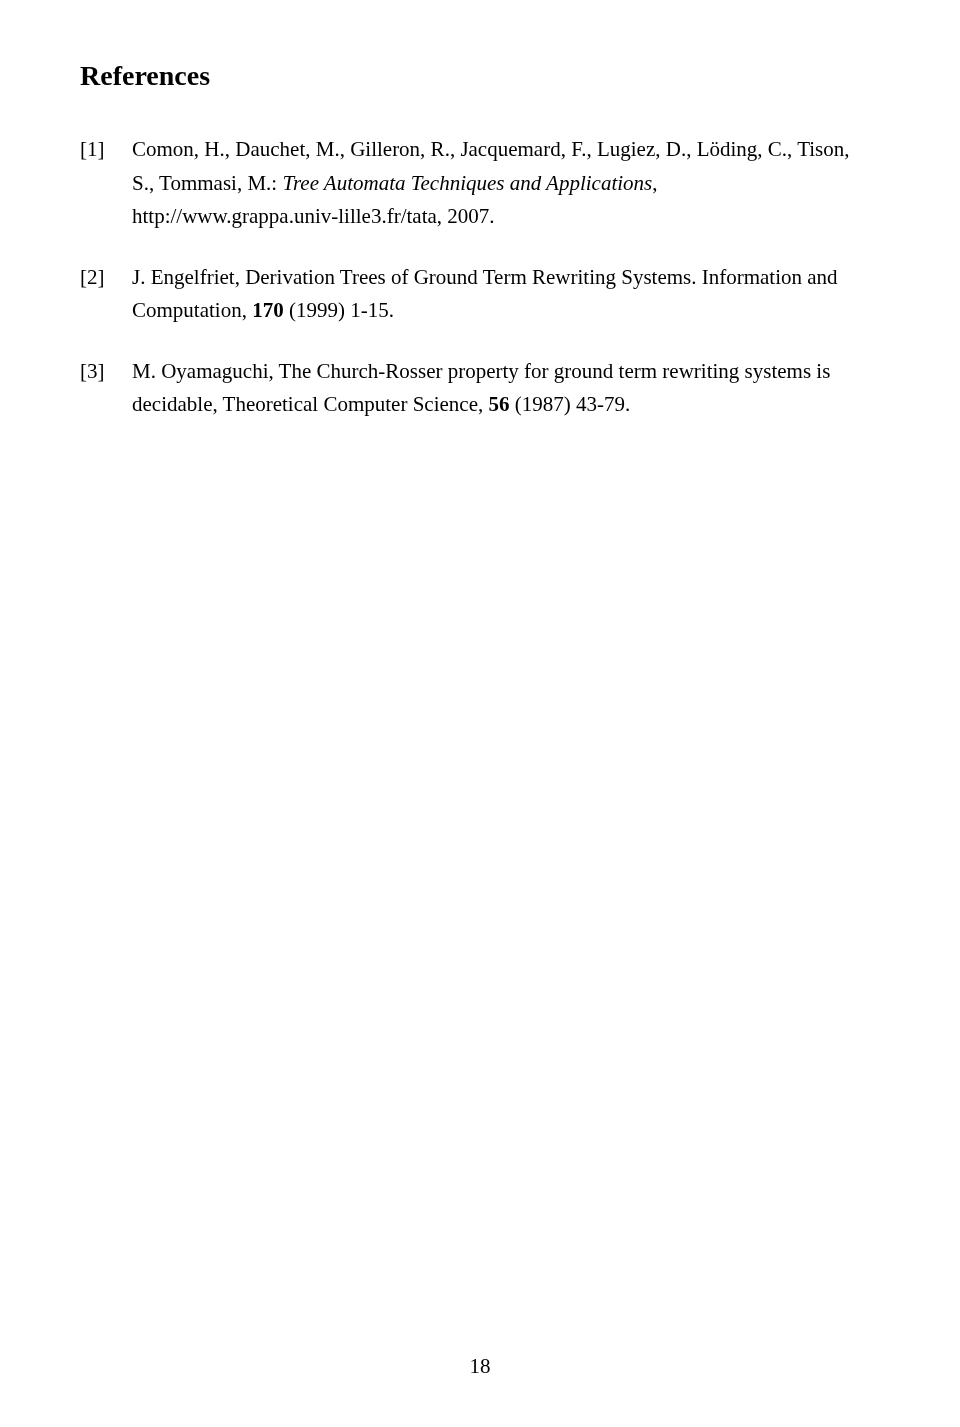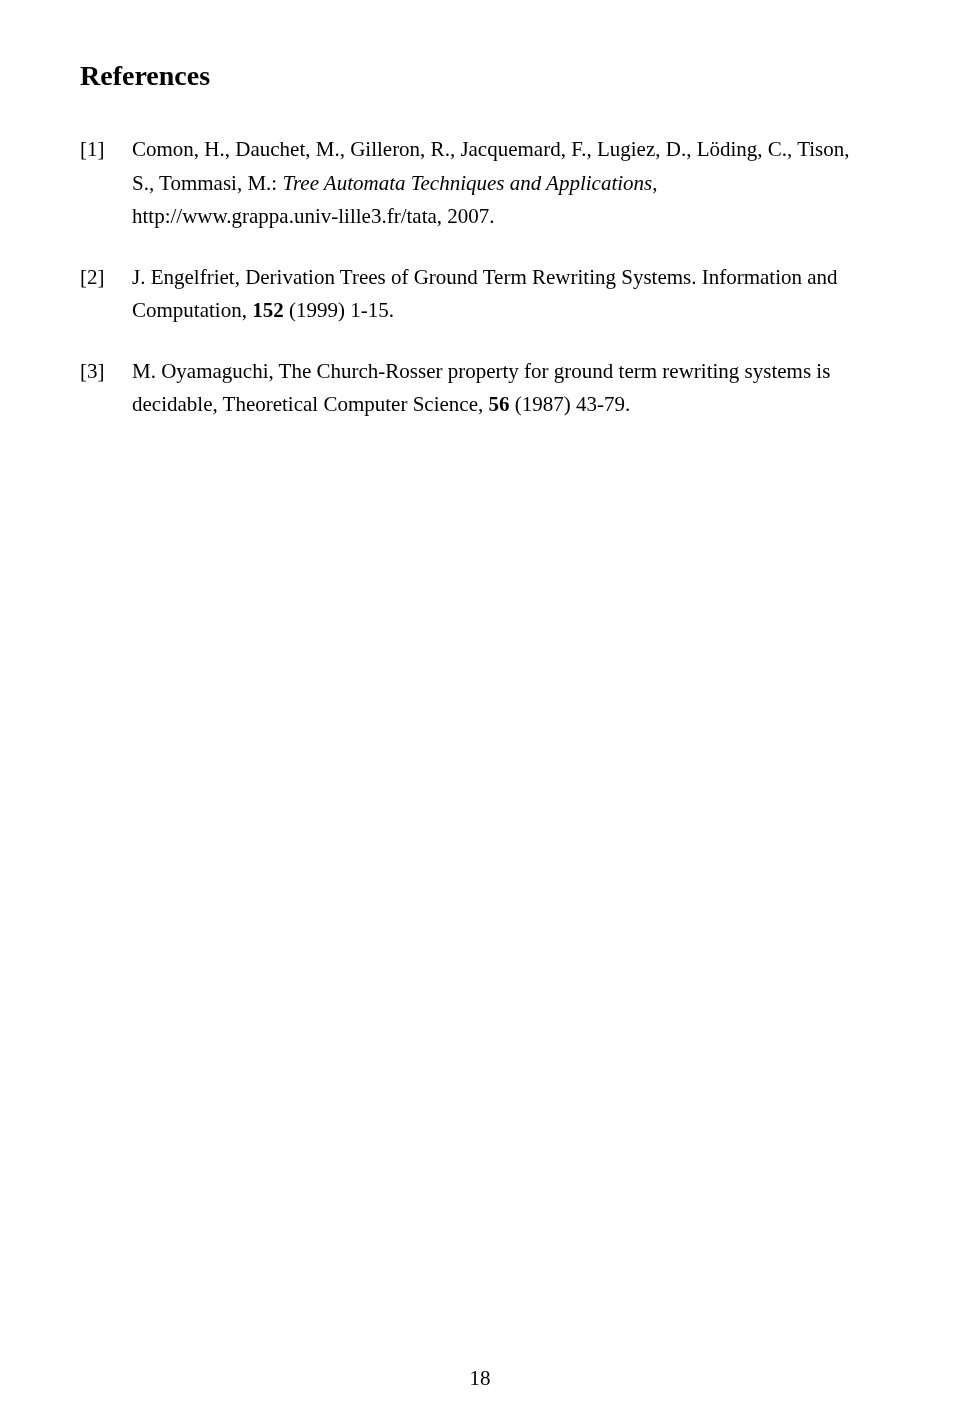--- a/index.html
+++ b/index.html
@@ -58,21 +58,21 @@
     .ref-content em {
       font-style: italic;
     }
 
     .ref-content strong {
       font-weight: bold;
     }
 
     .page-number {
       position: absolute;
-      bottom: 32px;
+      bottom: 44px;
       left: 50%;
       transform: translateX(-50%);
       font-size: 21px;
       font-family: "Computer Modern", "Latin Modern", Georgia, "Times New Roman", Times, serif;
     }
   </style>
 </head>
 <body>
 
 <div class="page">
@@ -81,21 +81,21 @@
 
   <ol class="references-list">
 
     <li class="reference-item">
       <span class="ref-label">[1]</span>
       <span class="ref-content">Comon, H., Dauchet, M., Gilleron, R., Jacquemard, F., Lugiez, D., Löding, C., Tison, S., Tommasi, M.: <em>Tree Automata Techniques and Applications</em>, http://www.grappa.univ-lille3.fr/tata, 2007.</span>
     </li>
 
     <li class="reference-item">
       <span class="ref-label">[2]</span>
-      <span class="ref-content">J. Engelfriet, Derivation Trees of Ground Term Rewriting Systems. Information and Computation, <strong>152</strong> (1999) 1-15.</span>
+      <span class="ref-content">J. Engelfriet, Derivation Trees of Ground Term Rewriting Systems. Information and Computation, <strong>170</strong> (1999) 1-15.</span>
     </li>
 
     <li class="reference-item">
       <span class="ref-label">[3]</span>
       <span class="ref-content">M. Oyamaguchi, The Church-Rosser property for ground term rewriting systems is decidable, Theoretical Computer Science, <strong>56</strong> (1987) 43-79.</span>
     </li>
 
   </ol>
 
   <div class="page-number">18</div>

